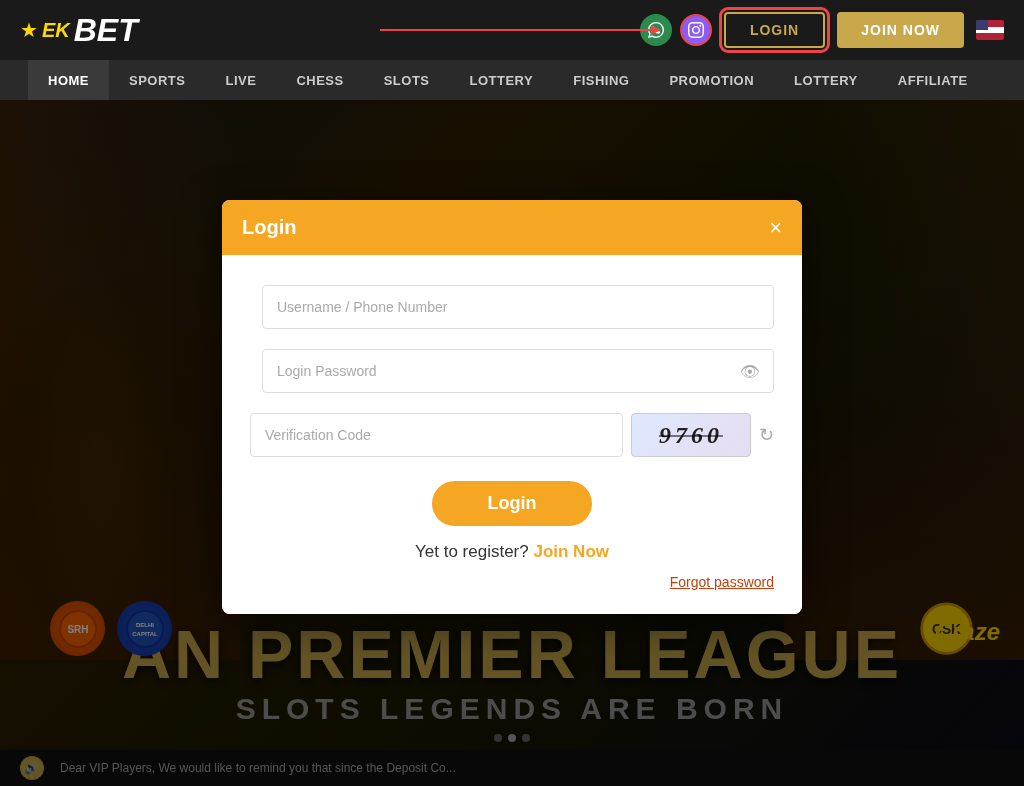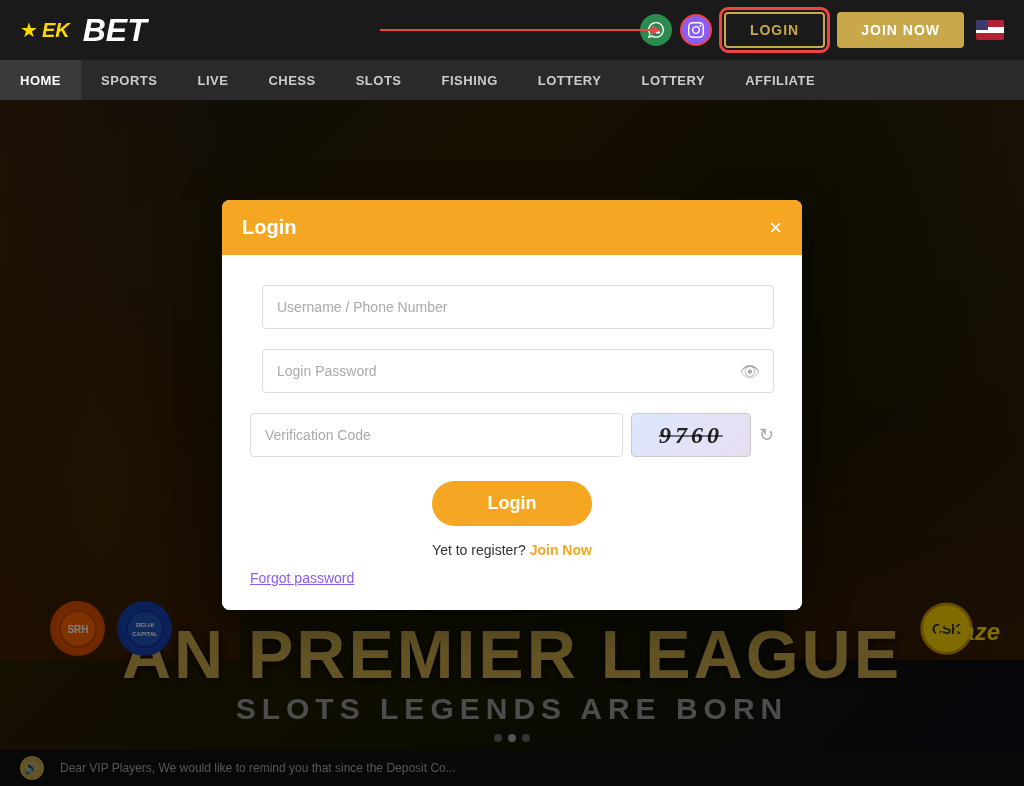--- a/index.html
+++ b/index.html
@@ -15,21 +15,21 @@
       padding: 0 20px;
       position: relative;
     }
     .logo {
       display: flex;
       align-items: center;
       gap: 4px;
     }
     .logo-star { color: #FFD700; font-size: 20px; }
     .logo-ek { color: #FFD700; font-size: 20px; font-weight: 900; font-style: italic; }
-    .logo-bet { color: white; font-size: 32px; font-weight: 900; font-style: italic; margin-left: 9px; }
+    .logo-bet { color: white; font-size: 32px; font-weight: 900; font-style: italic; }
 
     .header-right {
       display: flex;
       align-items: center;
       gap: 12px;
     }
 
     .header-icons {
       display: flex;
       align-items: center;
@@ -90,20 +90,21 @@
       width: 12px; height: 10px;
       background: #3c3b6e;
     }
 
     
     .nav {
       background: #2a2a2a;
       height: 40px;
       display: flex;
       align-items: stretch;
+      padding-left: 28px;
     }
     .nav-item {
       color: #ccc;
       font-size: 13px;
       font-weight: 600;
       padding: 0 20px;
       display: flex;
       align-items: center;
       cursor: pointer;
       letter-spacing: 0.5px;
@@ -281,32 +282,33 @@
       border-radius: 25px;
       padding: 12px 0;
       font-size: 18px;
       font-weight: 600;
       cursor: pointer;
       text-align: center;
     }
 
     .register-text {
       text-align: center;
-      font-size: 14px;
+      font-size: 17px;
       color: #333;
       margin-bottom: 12px;
     }
     .register-link {
       color: #F5A623;
       cursor: pointer;
       font-weight: 600;
     }
 
     .forgot-link {
-      color: #8b5cf6;
+      text-align: right;
+      color: #c2410c;
       font-size: 14px;
       cursor: pointer;
       text-decoration: underline;
     }
 
     .badge-circle {
       width: 60px;
       height: 60px;
       border-radius: 50%;
       display: flex;
@@ -354,22 +356,23 @@
     <div class="flag-icon"></div>
   </div>
 </div>
 
 <nav class="nav">
   <div class="nav-item active">HOME</div>
   <div class="nav-item">SPORTS</div>
   <div class="nav-item">LIVE</div>
   <div class="nav-item">CHESS</div>
   <div class="nav-item">SLOTS</div>
+  <div class="nav-item">LOTTERY</div>
   <div class="nav-item">FISHING</div>
-  <div class="nav-item">LOTTERY</div>
+  <div class="nav-item">PROMOTION</div>
   <div class="nav-item">LOTTERY</div>
   <div class="nav-item">AFFILIATE</div>
 </nav>
 
 <div class="hero">
 
   <div style="position:absolute;left:0;top:0;width:240px;height:560px;background:linear-gradient(to right, rgba(80,40,0,0.6), transparent);display:flex;align-items:flex-end;">
     <div style="width:100%;height:400px;background:linear-gradient(to top, rgba(60,30,0,0.8) 0%, rgba(40,20,0,0.3) 60%, transparent 100%);position:relative;">
 
       <div style="position:absolute;bottom:0;left:30px;width:140px;height:380px;background:radial-gradient(ellipse at center, rgba(80,50,10,0.4), transparent 70%);border-radius:50% 50% 0 0;"></div>

